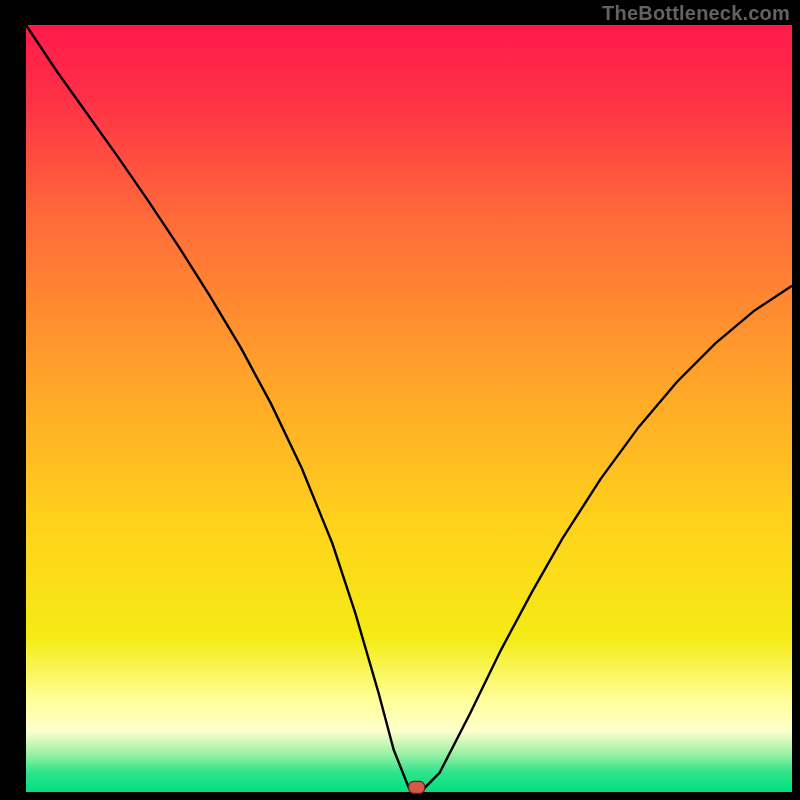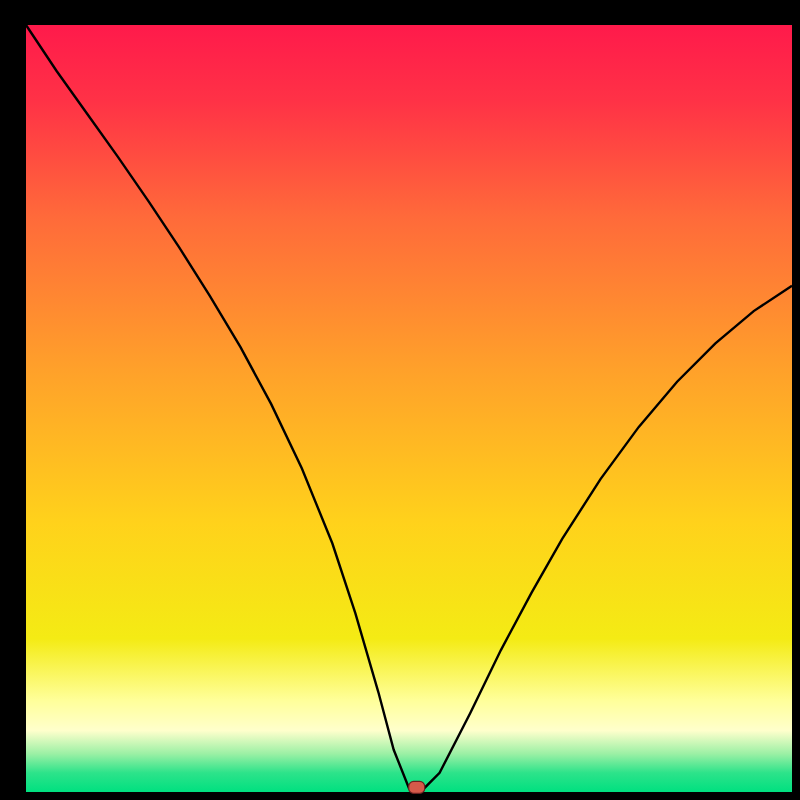--- a/index.html
+++ b/index.html
@@ -52,14 +52,15 @@
           <stop offset="95%" stop-color="#9cf0a5"></stop>
           <stop offset="97.5%" stop-color="#2de38a"></stop>
           <stop offset="100%" stop-color="#00e080"></stop>
         </linearGradient>
   </defs>
   <rect id="plot-rect" fill="url(#bg-grad)" x="26" y="25" width="766" height="767"></rect>
   <path id="curve-path" fill="none" stroke="#000000" stroke-width="2.4" d="M26.0 25.0 L56.6 71.0 L87.3 114.0 L117.9 156.9 L148.6 201.4 L179.2 247.4 L209.8 295.8 L240.5 347.1 L271.1 403.9 L301.8 468.3 L332.4 543.5 L355.4 613.3 L378.4 692.3 L393.7 749.8 L409.0 788.2 L424.3 788.2 L439.6 772.8 L470.3 713.0 L500.9 650.1 L531.6 592.6 L562.2 538.9 L600.5 479.1 L638.8 426.9 L677.1 381.7 L715.4 343.3 L753.7 311.1 L792.0 285.8"></path>
   <rect id="marker-el" rx="5" ry="5" x="408.7" y="781.4" width="16" height="12" fill="#d55a4a" stroke="#6b2020" stroke-width="1.2"></rect>
 </svg>
 
+<div class="watermark">TheBottleneck.com</div>
 
 </div>
 
 </body></html>

